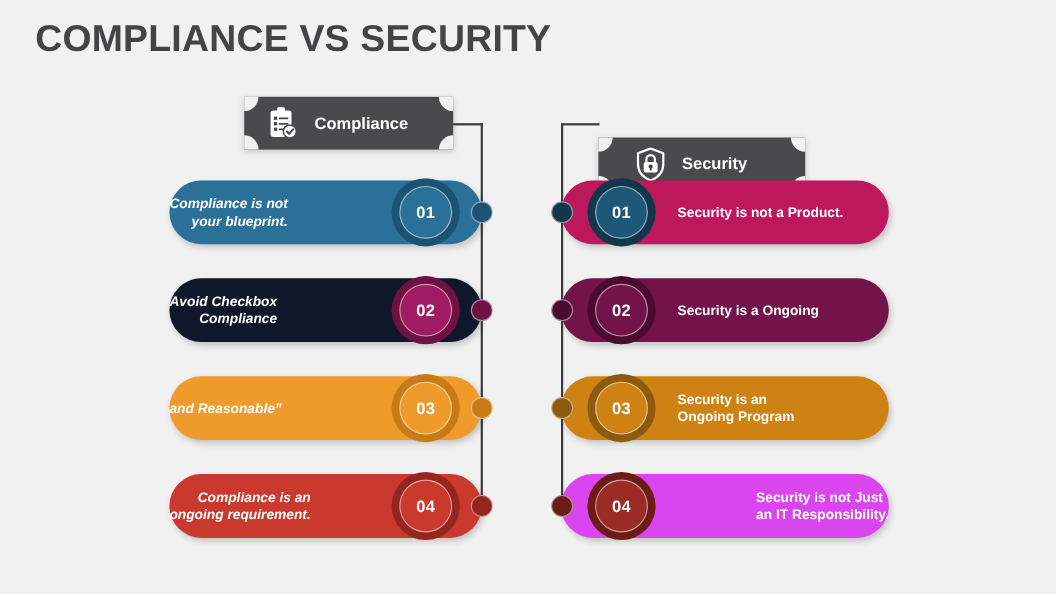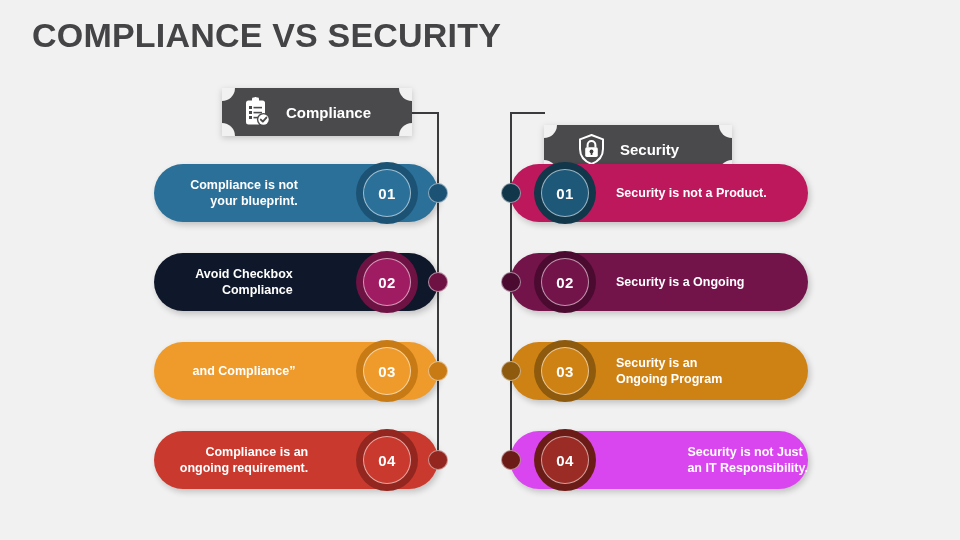--- a/index.html
+++ b/index.html
@@ -95,21 +95,21 @@
   .pill {
     position: absolute;
     top: 2px;
     height: 58px;
     border-radius: 29px;
     box-shadow: 2px 3px 6px rgba(0,0,0,0.20);
     box-sizing: border-box;
     display: flex;
     align-items: center;
   }
-  .row.left .pill  { left: 0;  width: 284px; justify-content: center; padding-right: 104px; }
+  .row.left .pill  { left: 0;  width: 284px; justify-content: flex-start; padding-right: 104px; font-style: italic; }
   .row.right .pill { left: 14px; width: 298px; justify-content: flex-start; padding-left: 106px; }
 
   .pill-text {
     color: #ffffff;
     font-size: 12.5px;
     font-weight: bold;
     line-height: 1.32;
   }
   .row.left  .pill-text { text-align: right; }
   .row.right .pill-text { text-align: left; }
@@ -242,21 +242,21 @@
     <div class="num-circle" style="background:#6e1244;">
       <div class="num-inner" style="background:#a01c62;">
         <span class="num-label">02</span>
       </div>
     </div>
   </div>
 
   <div class="row left" style="top:340px;">
     <div class="pill" style="background:#ef9b2c;">
       <div class="pill-text">
-        <div>and Compliance”</div>
+        <div>and Reasonable”</div>
       </div>
     </div>
     <div class="dot" style="background:#c87b14;"></div>
     <div class="num-circle" style="background:#c87b14;">
       <div class="num-inner" style="background:#ef9b2c;">
         <span class="num-label">03</span>
       </div>
     </div>
   </div>
 

